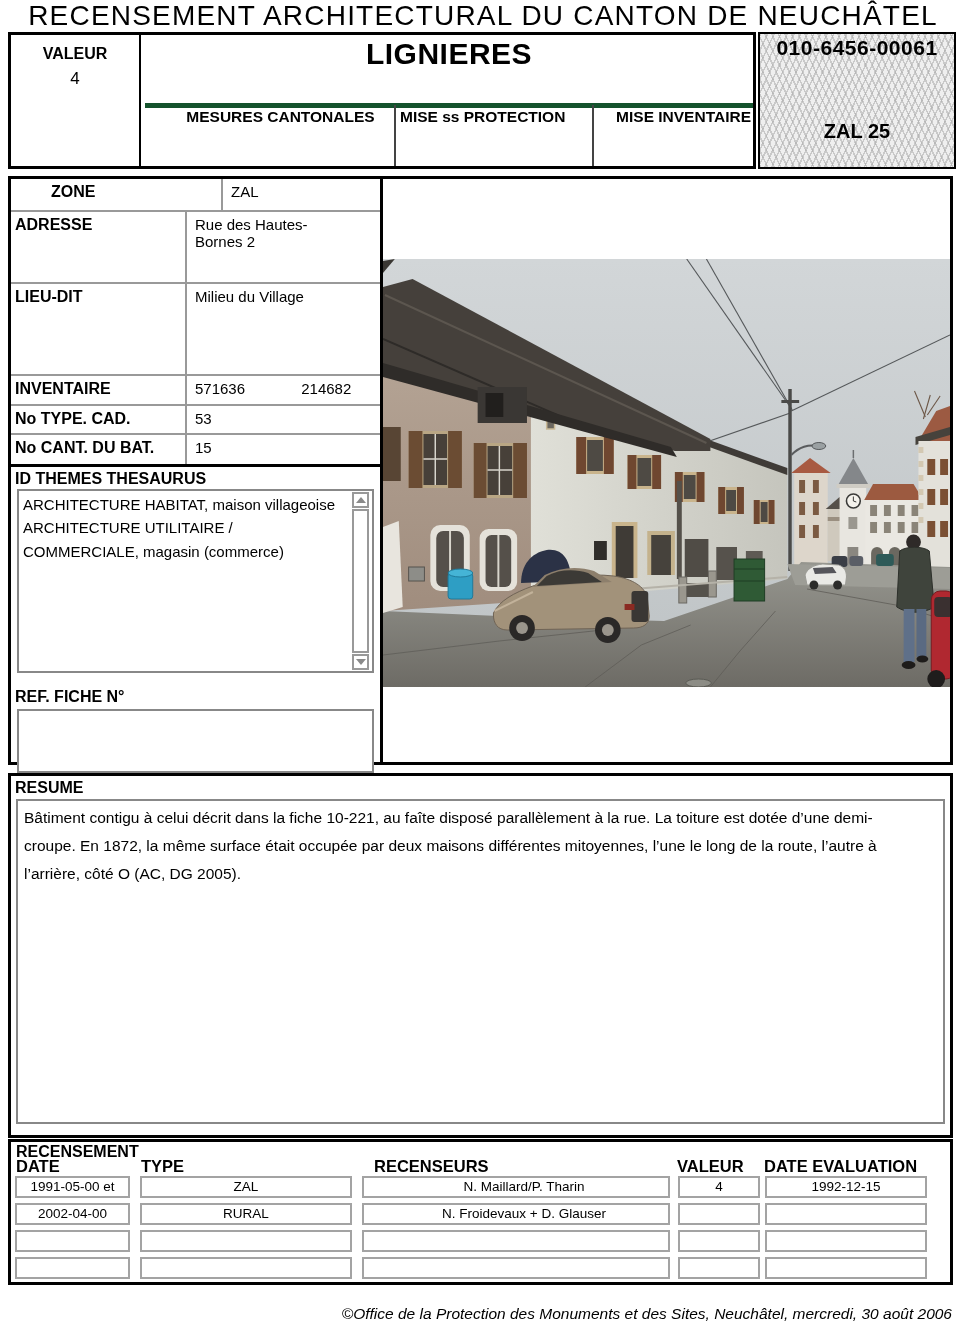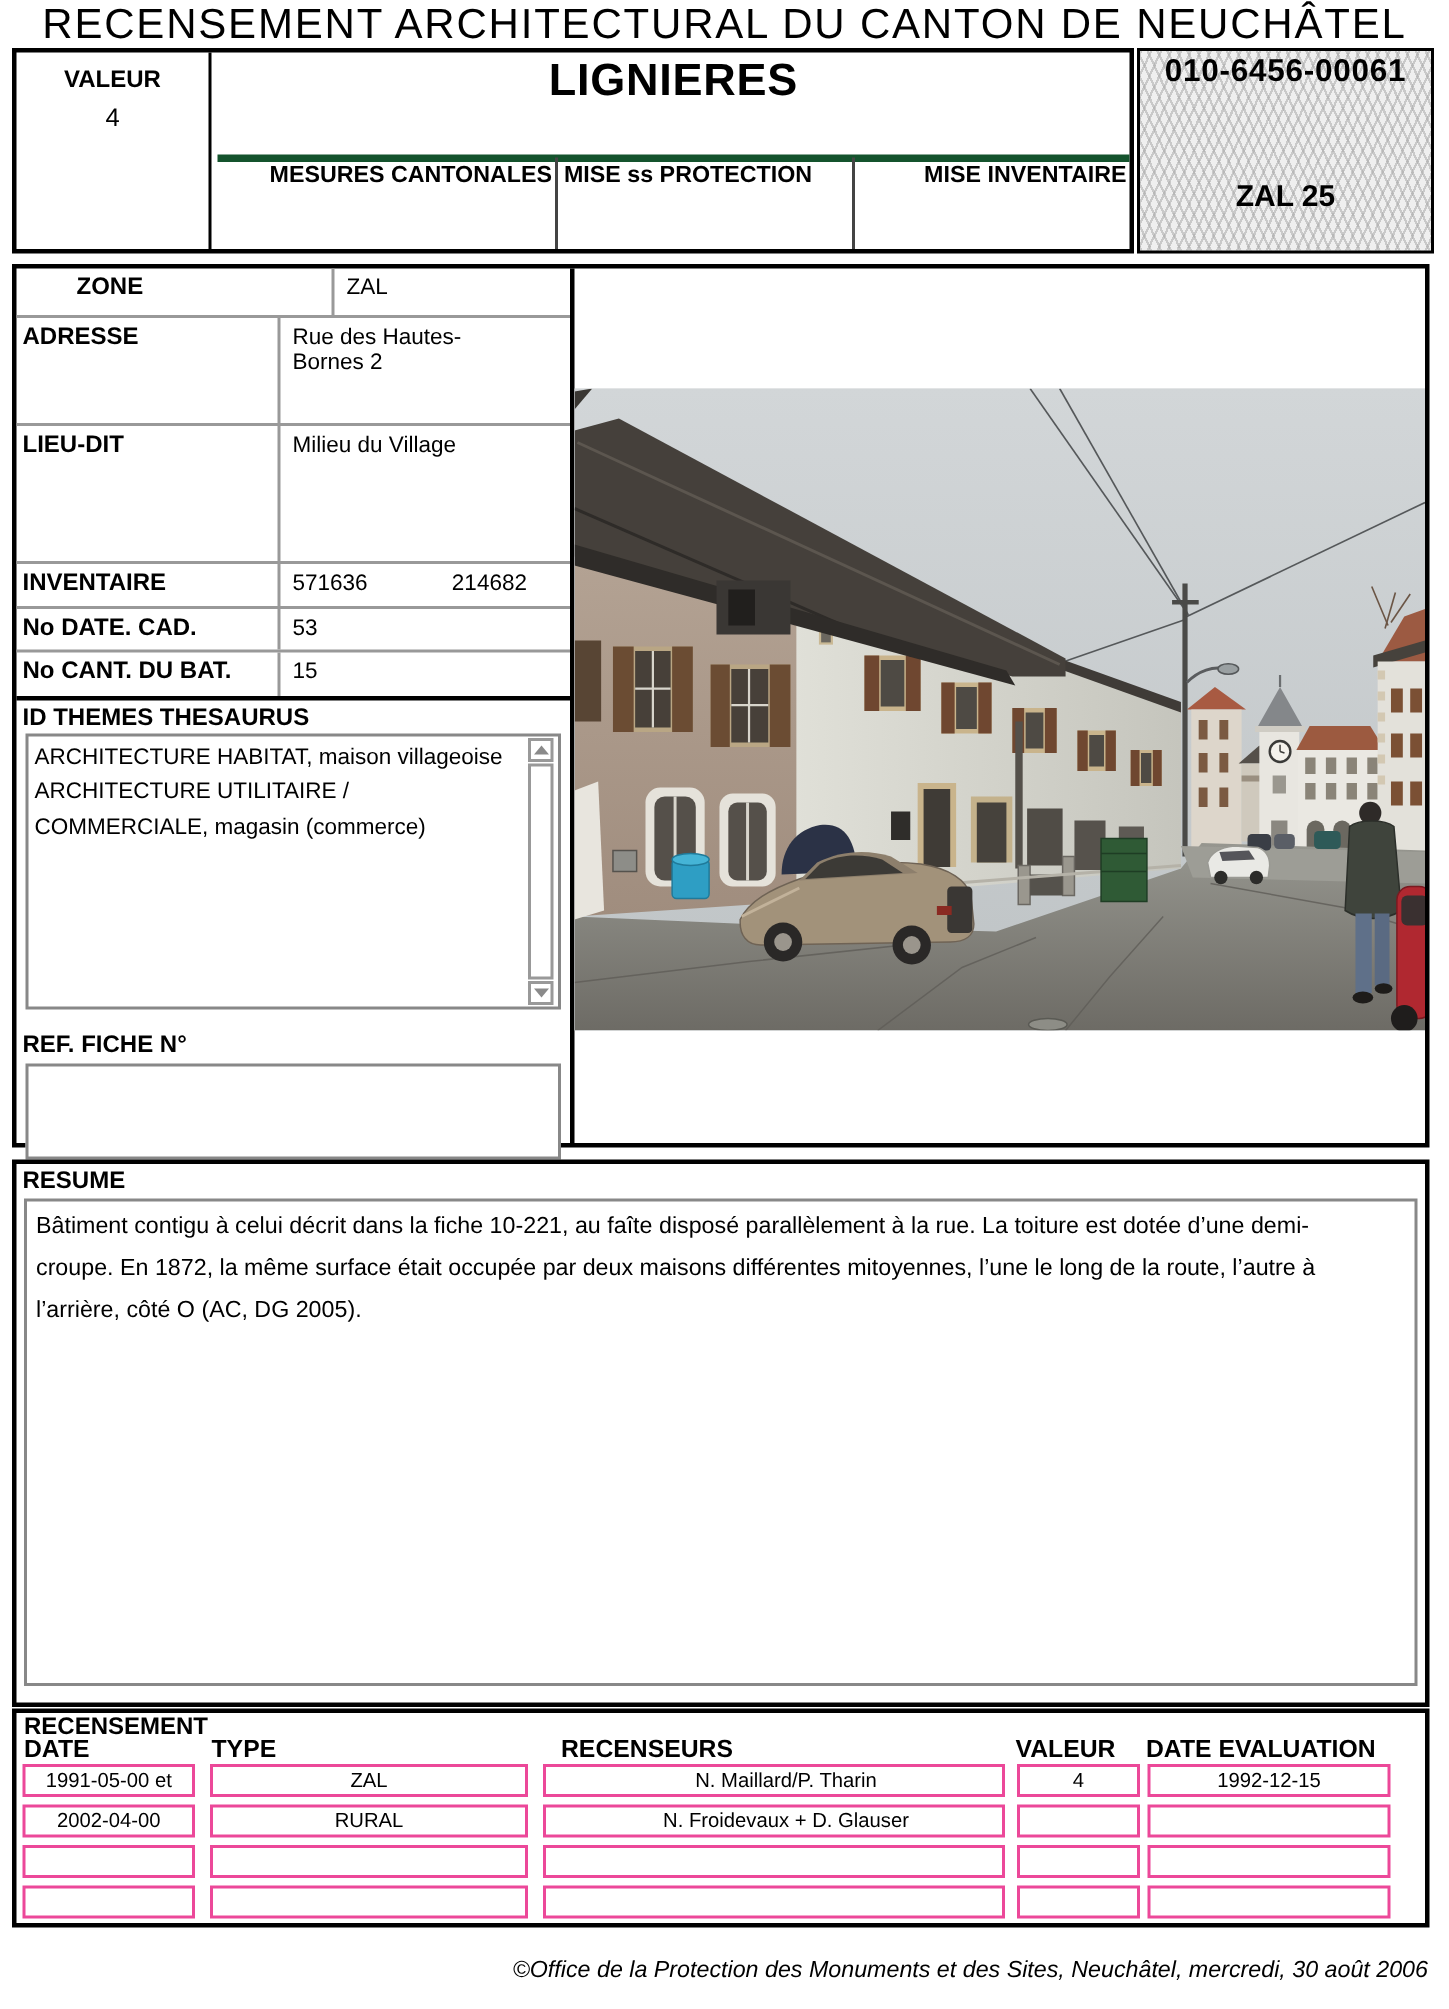--- a/index.html
+++ b/index.html
@@ -16,21 +16,21 @@
                text-align:center;}
   .valeur-label{font-weight:bold;font-size:16px;margin-top:10px;}
   .valeur-value{font-size:17px;margin-top:6px;}
   .commune-cell{position:absolute;left:134px;top:0;right:0;height:68px;border-bottom:5px solid #14532d;
                 display:flex;align-items:flex-start;justify-content:center;}
   .commune-name{font-weight:bold;font-size:30px;margin-top:2px;letter-spacing:0.5px;}
   .mesures-row{position:absolute;left:130px;top:70px;right:0;bottom:0;display:flex;}
   .mesure-cell{border-right:2px solid #444;font-weight:bold;font-size:15.5px;
                padding:3px 2px 0 4px;box-sizing:border-box;}
   .mesure-cell:last-child{border-right:none;}
-  .mc1{width:231px;text-align:right;}
+  .mc1{width:231px;text-align:center;margin-left:24px;}
   .mc2{width:198px;}
   .mc3{flex:1;text-align:right;}
 
   .hatch-box{position:absolute;left:758px;top:32px;width:194px;height:133px;border:2px solid #000;
              background-color:#efefef;
              background-image:repeating-linear-gradient(115deg,rgba(170,170,170,.55) 0 1.5px,rgba(255,255,255,0) 1.5px 6px),
                               repeating-linear-gradient(65deg,rgba(170,170,170,.55) 0 1.5px,rgba(255,255,255,0) 1.5px 6px);}
   .fiche-number{position:absolute;top:2px;width:100%;text-align:center;font-weight:bold;font-size:21px;letter-spacing:0.5px;}
   .zone-code{position:absolute;top:86px;width:100%;text-align:center;font-weight:bold;font-size:20px;}
 
@@ -73,21 +73,21 @@
   .resume-section{position:absolute;left:8px;top:773px;width:939px;height:359px;border:3px solid #000;}
   .resume-box{margin:1px 5px 0 5px;height:318px;border:2px solid #888;padding:3px 20px 0 6px;
               font-size:15.5px;line-height:1.8;box-sizing:content-box;}
 
   
   .recense-section{position:absolute;left:8px;top:1139px;width:939px;height:140px;border:3px solid #000;}
   .recense-title{position:absolute;left:5px;top:1px;font-weight:bold;font-size:16px;}
   .col-head{position:absolute;top:15px;font-weight:bold;font-size:16.5px;white-space:nowrap;}
   .ch-date{left:5px;} .ch-type{left:130px;} .ch-recenseurs{left:363px;}
   .ch-valeur{left:666px;} .ch-dateeval{left:753px;}
-  .t-cell{position:absolute;height:22px;border:2px solid #ec4899;box-sizing:border-box;
+  .t-cell{position:absolute;height:22px;border:2px solid #a3a3a3;box-sizing:border-box;
           font-size:13.5px;text-align:center;line-height:18px;background:#fff;}
   .c0{left:4px;width:115px;} .c1{left:129px;width:212px;} .c2{left:351px;width:308px;padding-left:16px;}
   .c3{left:667px;width:82px;} .c4{left:754px;width:162px;}
   .r0{top:34px;} .r1{top:61px;} .r2{top:88px;} .r3{top:115px;}
 
   
   .footer-note{position:absolute;top:1305px;right:14px;font-style:italic;font-size:15.5px;}
 </style>
 </head>
 <body>
@@ -132,21 +132,21 @@
           <div class="f-value">Milieu du Village</div>
         </div>
         <div class="f-row rh-coord">
           <div class="f-label">INVENTAIRE</div>
           <div class="f-value">
             <span>571636</span>
             <span class="coord2">214682</span>
           </div>
         </div>
         <div class="f-row rh-parc">
-          <div class="f-label">No DATE. CAD.</div>
+          <div class="f-label">No TYPE. CAD.</div>
           <div class="f-value">53</div>
         </div>
         <div class="f-row rh-cant">
           <div class="f-label">No CANT. DU BAT.</div>
           <div class="f-value">15</div>
         </div>
       </div>
 
       <div class="pane-heading">ID THEMES THESAURUS</div>
       <div class="listbox">

